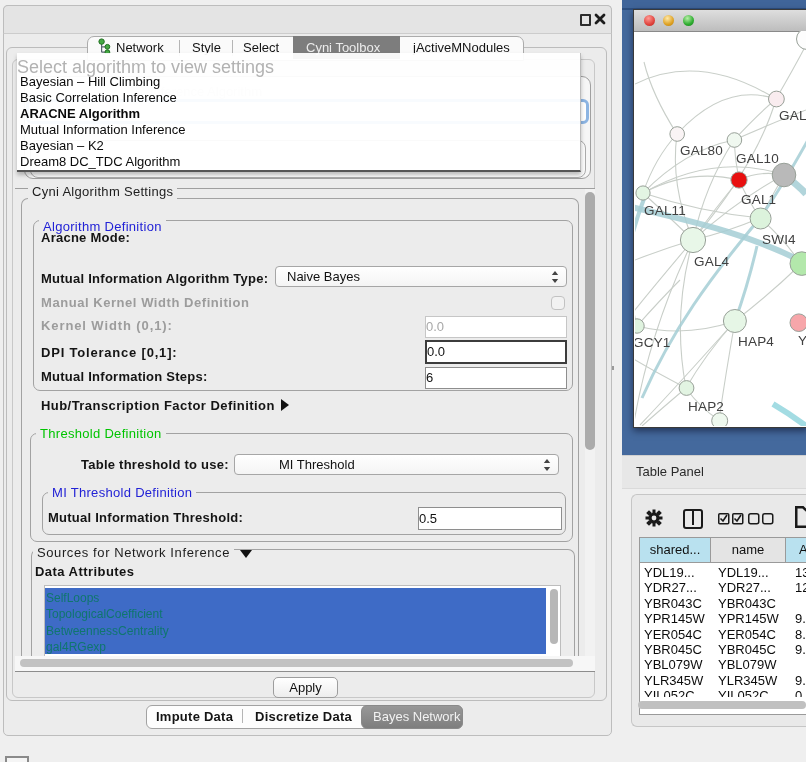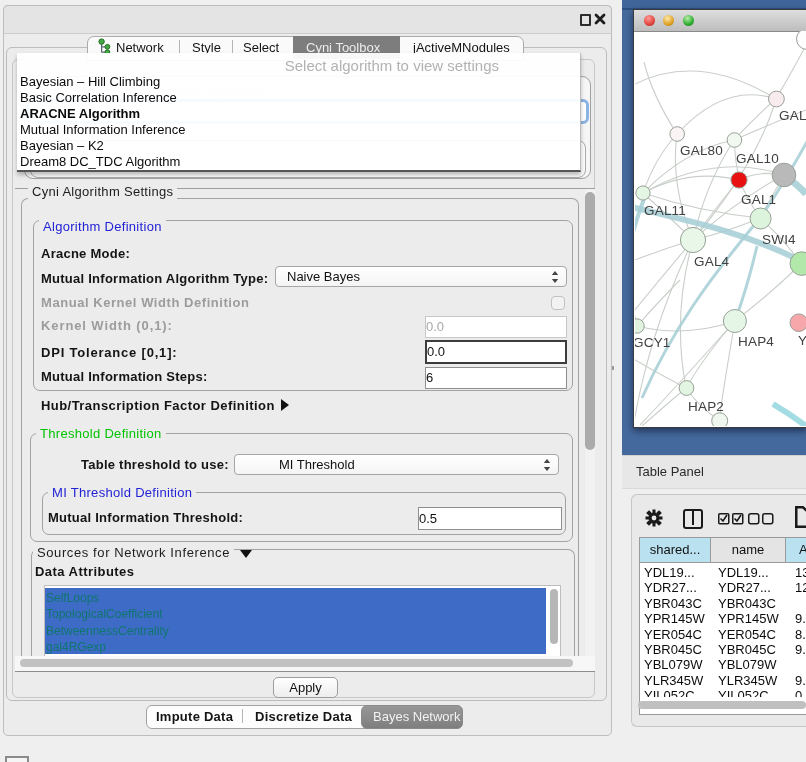--- a/index.html
+++ b/index.html
@@ -56,21 +56,21 @@
 
 <div class="abs" style="left:15px;top:188px;width:580px;height:1px;background:#9f9f9f;"></div>
 <div class="abs" style="left:15px;top:189px;width:580px;height:482px;background:#ececec;"></div>
 
 <div class="group" style="left:21px;top:198px;width:556px;height:460px;border-radius:7px 7px 0 0;border-bottom:none;"></div>
 <span class="gtitle" style="left:28px;top:184px;color:#1d1d1d;">Cyni Algorithm Settings</span>
 
 <div class="group" style="left:33px;top:220px;width:538px;height:169px;"></div>
 <span class="gtitle" style="left:39px;top:219px;color:#2222d6;">Algorithm Definition</span>
 
-<div class="abs b13" style="left:41px;top:246px;text-align:right;">Aracne Mode:</div>
+<div class="abs b13" style="left:41px;top:230px;text-align:right;">Aracne Mode:</div>
 <div class="abs b13" style="left:41px;top:271px;">Mutual Information Algorithm Type:</div>
 <div class="combo" style="left:275px;top:266px;width:279px;">Naive Bayes<svg class="carets" viewBox="0 0 9 15">
         <path d="M4.5 0 L8.5 5 L0.5 5 Z" fill="#444"></path>
         <path d="M4.5 15 L8.5 10 L0.5 10 Z" fill="#444"></path>
       </svg></div>
 <div class="abs b13 grey" style="left:41px;top:295px;letter-spacing:0.55px;">Manual Kernel Width Definition</div>
 <div class="abs" style="left:551px;top:296px;width:12px;height:12px;background:#f2f2f2;border:1px solid #c2c2c2;border-radius:4px;"></div>
 <div class="abs b13 grey" style="left:41px;top:318px;letter-spacing:0.9px;">Kernel Width (0,1):</div>
 <div class="tfield" style="left:425px;top:316px;width:135px;height:20px;border:1px solid #c6c6c6;color:#a8a8a8;">0.0</div>
 <div class="abs b13" style="left:41px;top:345px;letter-spacing:0.8px;">DPI Tolerance [0,1]:</div>
@@ -116,21 +116,21 @@
 <div class="abs" style="left:273px;top:677px;width:63px;height:19px;background:linear-gradient(#ffffff,#ededed);border:1px solid #9d9d9d;border-radius:5px;text-align:center;font-size:13px;line-height:19px;color:#111;">Apply</div>
 
 <div class="abs" style="left:146px;top:705px;width:315px;height:22px;background:#fdfdfd;border:1px solid #a2a2a2;border-radius:6px;"></div>
 <div class="abs" style="left:242px;top:709px;width:1px;height:14px;background:#b5b5b5;"></div>
 <div class="abs" style="left:361px;top:705px;width:100px;height:22px;background:linear-gradient(#989898,#7e7e7e);border:1px solid #8a8a8a;border-radius:6px;"></div>
 <div class="abs b13" style="left:156px;top:709px;">Impute Data</div>
 <div class="abs b13" style="left:255px;top:709px;">Discretize Data</div>
 <div class="abs" style="left:373px;top:709px;font-size:13px;color:#f2f2f2;">Bayes Network</div>
 
 <div class="abs" id="popup" style="left:17px;top:53px;width:563px;height:117px;background:rgba(255,255,255,0.94);border-bottom:2px solid #555;border-right:1px solid #bbb;box-shadow:0 3px 4px rgba(0,0,0,0.25);font-size:13px;"></div>
-<div class="abs" style="left:17px;top:57px;width:482px;text-align:right;color:#b2b2b2;font-size:15px;">Select algorithm to view settings</div>
+<div class="abs" style="left:17px;top:57px;width:482px;text-align:left;color:#b2b2b2;font-size:18px;">Select algorithm to view settings</div>
 <div class="abs" style="left:20px;top:74px;font-size:13px;color:#0a0a0a;line-height:16px;">Bayesian – Hill Climbing<br>Basic Correlation Inference<br><b>ARACNE Algorithm</b><br>Mutual Information Inference<br>Bayesian – K2<br>Dream8 DC_TDC Algorithm</div>
 
 <div class="abs" style="left:612px;top:366px;width:2px;height:4px;background:#9a9a9a;"></div>
 
 <div class="abs" style="left:5px;top:756px;width:20px;height:14px;background:#f5f5f5;border:2px solid #8a8a8a;"></div>
 
 <div class="abs" id="desktop" style="left:622px;top:0;width:184px;height:455px;background:#44699d;"></div>
 <div class="abs" style="left:622px;top:0;width:184px;height:8px;background:#40659a;"></div>
 <div class="abs" style="left:622px;top:8px;width:184px;height:2px;background:#2d4f80;"></div>
 

